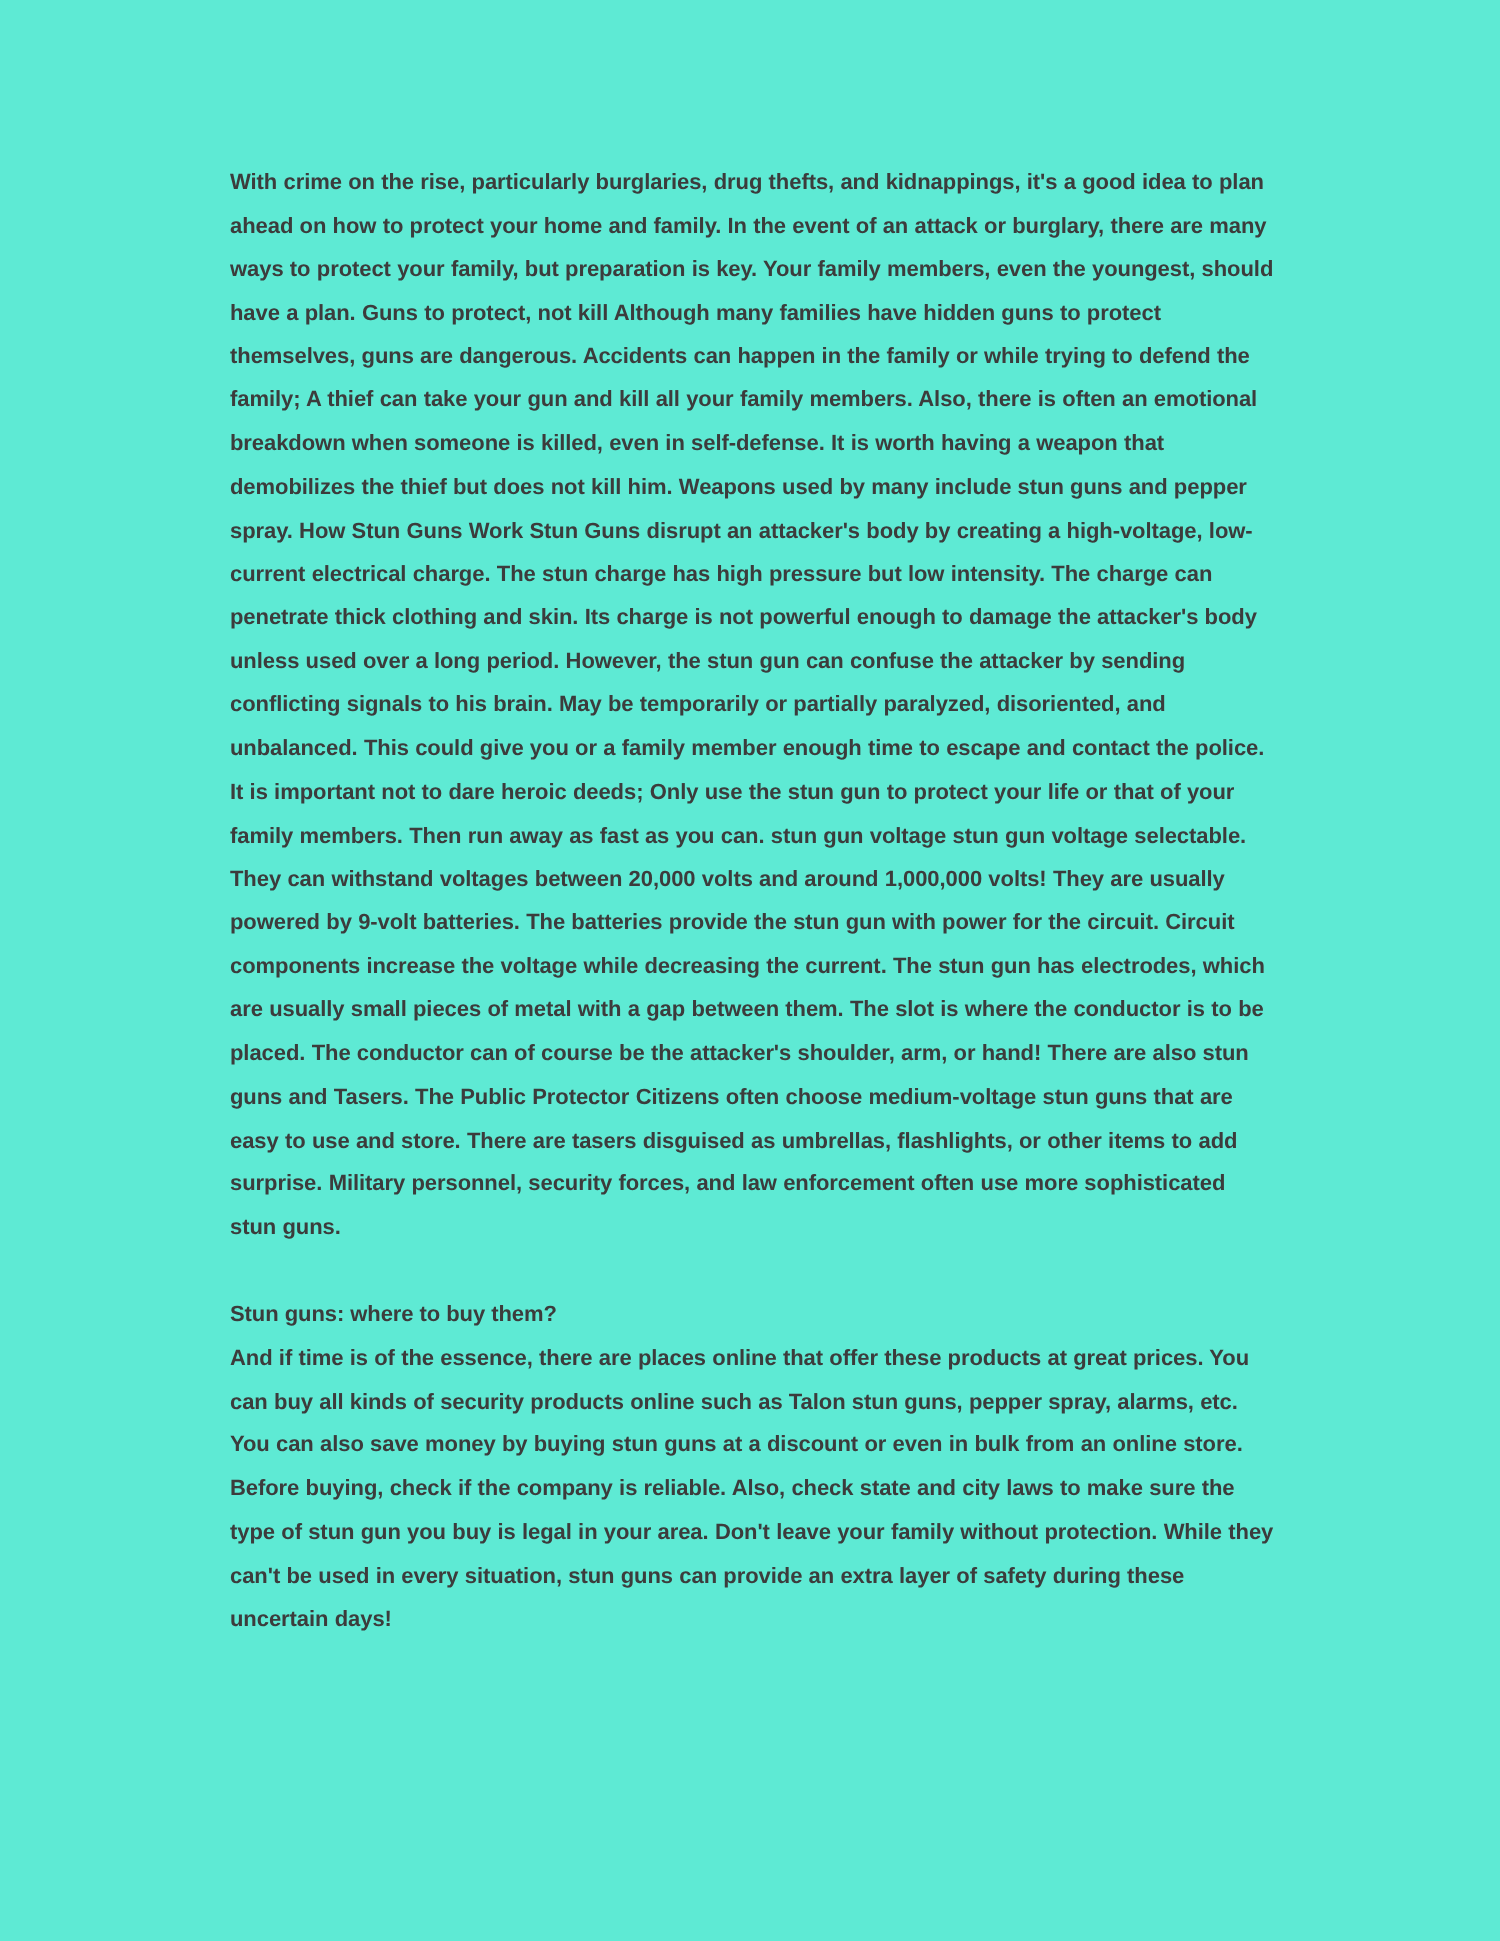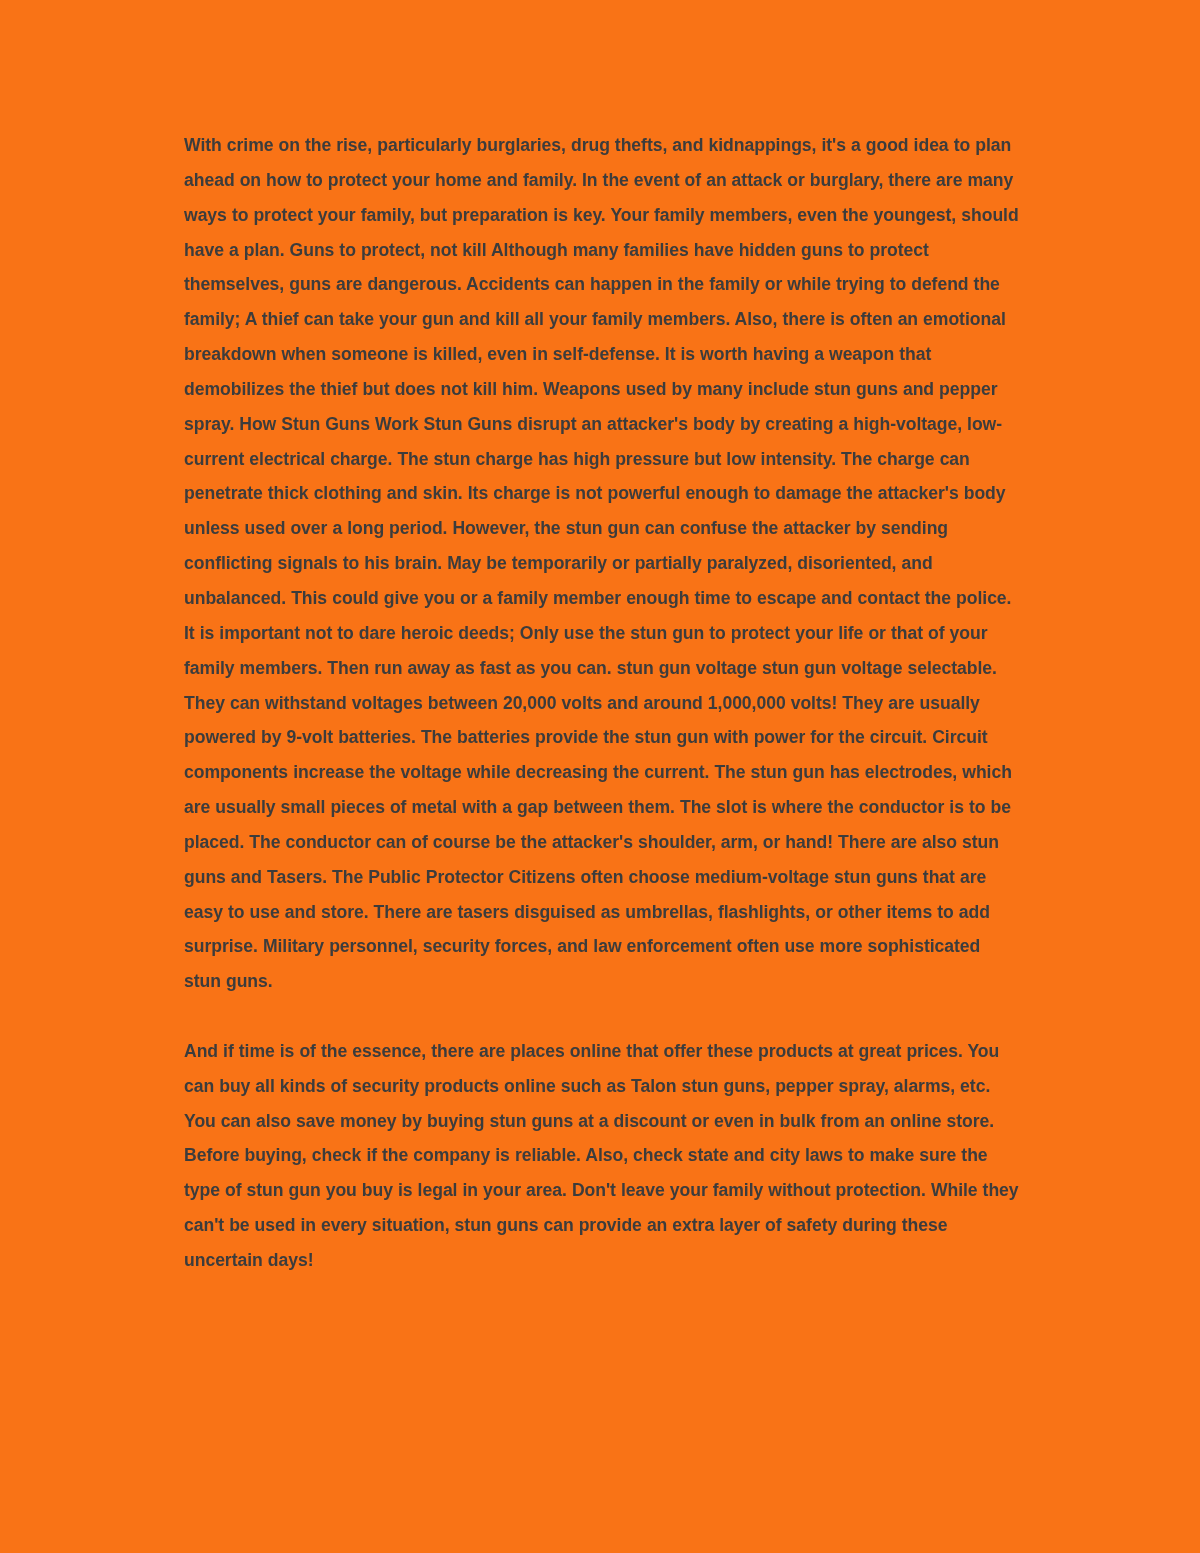--- a/index.html
+++ b/index.html
@@ -12,21 +12,21 @@
     width: 1200px;
     height: 1553px;
     font-family: "Liberation Sans", "DejaVu Sans", sans-serif;
     -webkit-font-smoothing: antialiased;
     overflow: hidden;
   }
   .page {
     position: relative;
     width: 1200px;
     height: 1553px;
-    background: #f97316;
+    background: #5eead4;
     box-sizing: border-box;
   }
   .doc-body {
     position: absolute;
     left: 184px;
     top: 128px;
     width: 838px;
   }
   .para {
     margin: 0;
@@ -56,17 +56,18 @@
 </head>
 <body>
 
 <div class="page">
   <div class="doc-body">
 
     <p class="para">With crime on the rise, particularly burglaries, drug thefts, and kidnappings, it's a good idea to plan ahead on how to protect your home and family. In the event of an attack or burglary, there are many ways to protect your family, but preparation is key. Your family members, even the youngest, should have a plan. Guns to protect, not kill Although many families have hidden guns to protect themselves, guns are dangerous. Accidents can happen in the family or while trying to defend the family; A thief can take your gun and kill all your family members. Also, there is often an emotional breakdown when someone is killed, even in self-defense. It is worth having a weapon that demobilizes the thief but does not kill him. Weapons used by many include stun guns and pepper spray. How Stun Guns Work Stun Guns disrupt an attacker's body by creating a high-voltage, low-current electrical charge. The stun charge has high pressure but low intensity. The charge can penetrate thick clothing and skin. Its charge is not powerful enough to damage the attacker's body unless used over a long period. However, the stun gun can confuse the attacker by sending conflicting signals to his brain. May be temporarily or partially paralyzed, disoriented, and unbalanced. This could give you or a family member enough time to escape and contact the police. It is important not to dare heroic deeds; Only use the stun gun to protect your life or that of your family members. Then run away as fast as you can. stun gun voltage stun gun voltage selectable. They can withstand voltages between 20,000 volts and around 1,000,000 volts! They are usually powered by 9-volt batteries. The batteries provide the stun gun with power for the circuit. Circuit components increase the voltage while decreasing the current. The stun gun has electrodes, which are usually small pieces of metal with a gap between them. The slot is where the conductor is to be placed. The conductor can of course be the attacker's shoulder, arm, or hand! There are also stun guns and Tasers. The Public Protector Citizens often choose medium-voltage stun guns that are easy to use and store. There are tasers disguised as umbrellas, flashlights, or other items to add surprise. Military personnel, security forces, and law enforcement often use more sophisticated stun guns.</p>
 
     <div class="spacer-line"></div>
 
+    <p class="heading-line">Stun guns: where to buy them?</p>
 
     <p class="para">And if time is of the essence, there are places online that offer these products at great prices. You can buy all kinds of security products online such as Talon stun guns, pepper spray, alarms, etc. You can also save money by buying stun guns at a discount or even in bulk from an online store. Before buying, check if the company is reliable. Also, check state and city laws to make sure the type of stun gun you buy is legal in your area. Don't leave your family without protection. While they can't be used in every situation, stun guns can provide an extra layer of safety during these uncertain days!</p>
 
   </div>
 </div>
 
 </body></html>

